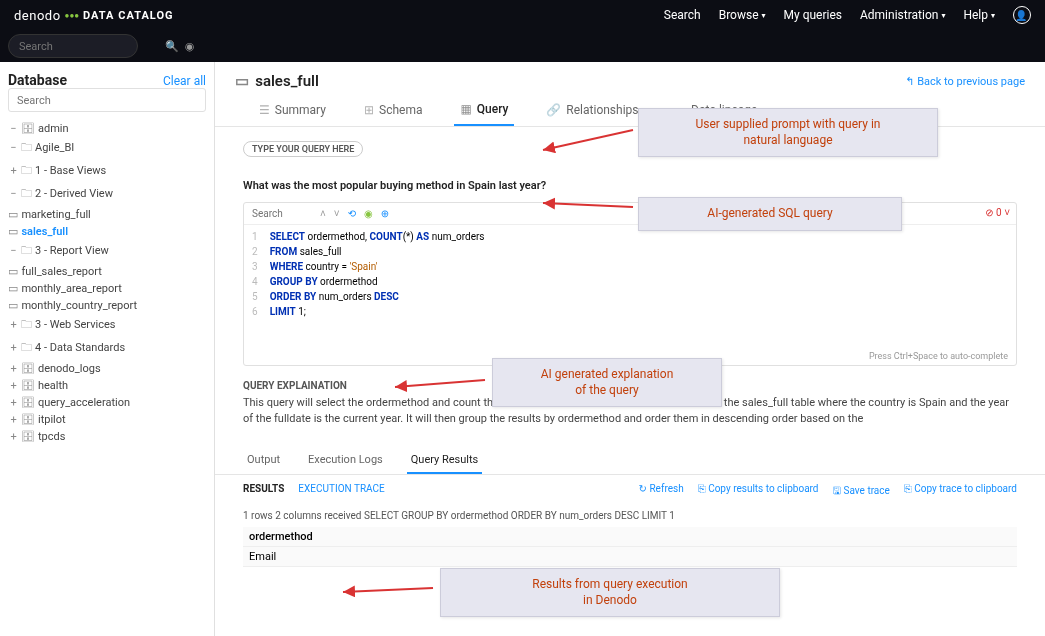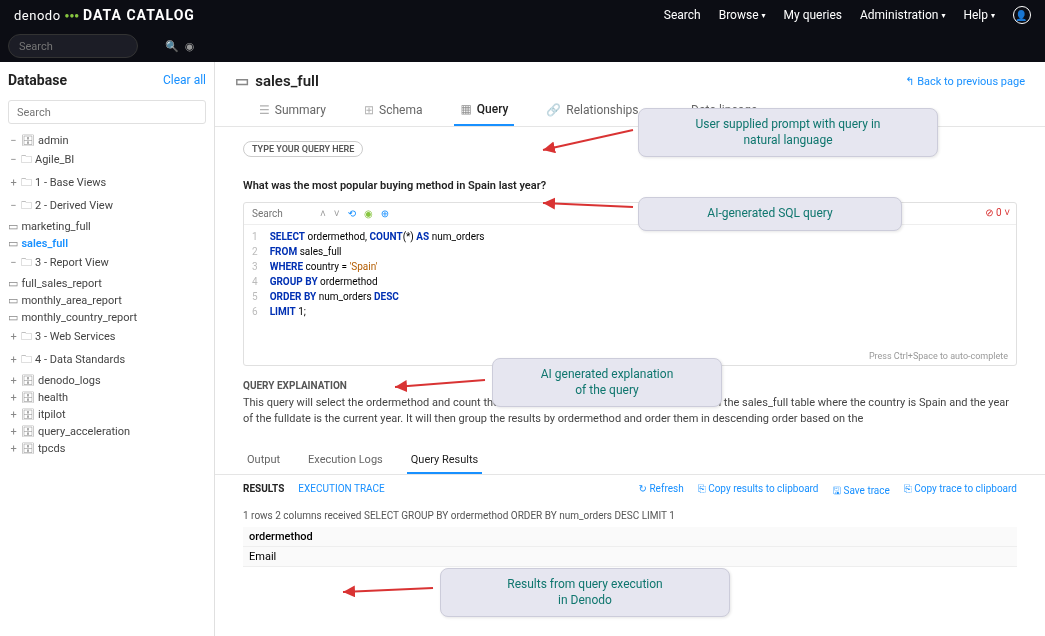--- a/index.html
+++ b/index.html
@@ -1,31 +1,31 @@
 <!DOCTYPE html>
 <html><head>
 <meta charset="utf-8">
 <style>
 *{box-sizing:border-box;margin:0;padding:0;font-family:-apple-system,BlinkMacSystemFont,"Segoe UI",Roboto,Arial,sans-serif}
 body{background:#f5f5f5;width:1045px;height:636px;overflow:hidden;position:relative}
 .topbar{background:#0c0d14;height:30px;display:flex;align-items:center;padding:0 14px;color:#fff}
 .logo{display:flex;align-items:center;gap:4px;font-size:13px}
 .logo-denodo{font-weight:400;letter-spacing:.5px}
-.logo-dc{font-weight:700;letter-spacing:1px;font-size:14px}
+.logo-dc{font-weight:700;letter-spacing:1px;font-size:11px}
 .top-spacer{flex:1}
 .top-links{display:flex;gap:18px;align-items:center;font-size:12px}
 .top-link{cursor:pointer;display:flex;align-items:center;gap:3px}
 .caret{font-size:8px}
 .user-ic{width:18px;height:18px;border:1.5px solid #fff;border-radius:50%;display:flex;align-items:center;justify-content:center;font-size:10px}
 .subbar{background:#0c0d14;height:32px;padding:0 8px;display:flex;align-items:center}
 .search-pill{background:#1c1d26;border:1px solid #333;border-radius:14px;height:24px;width:130px;display:flex;align-items:center;padding:0 10px;color:#999;font-size:11px;gap:6px}
 .search-pill input{background:none;border:none;outline:none;color:#fff;flex:1;font-size:11px}
 .app{display:flex;height:calc(100% - 62px)}
 .sidebar{width:215px;background:#fff;border-right:1px solid #e0e0e0;padding:10px 8px;overflow:auto;font-size:11px;color:#444}
-.db-hdr{display:flex;justify-content:space-between;align-items:center;margin-bottom:12px}
+.db-hdr{display:flex;justify-content:space-between;align-items:flex-end;margin-bottom:0}
 .db-hdr h3{font-size:14px;font-weight:700;color:#222}
 .clear-all{color:#1890ff;font-size:12px;cursor:pointer}
 .sb-search{width:100%;border:1px solid #e0e0e0;border-radius:3px;height:24px;padding:0 8px;font-size:11px;margin-bottom:8px}
 .tree{list-style:none}
 .tree li{padding:2px 0;white-space:nowrap}
 .tree .ic{display:inline-block;width:11px;text-align:center;color:#888;margin-right:2px}
 .tree .fld{color:#888;margin-right:3px}
 .tree .sel{color:#1890ff;font-weight:600}
 .ind1{padding-left:12px}.ind2{padding-left:24px}.ind3{padding-left:36px}
 .main{flex:1;background:#fff;overflow:auto;position:relative}
@@ -54,21 +54,21 @@
 .res-tabs{display:flex;gap:20px;padding:10px 28px 0;font-size:11px;color:#666;border-bottom:1px solid #e5e5e5}
 .res-tab{padding:6px 4px;cursor:pointer}
 .res-tab.active{color:#222;border-bottom:2px solid #1890ff}
 .res-bar{display:flex;padding:8px 28px;font-size:10px;gap:14px}
 .res-bar .lbl{font-weight:700;color:#222}
 .res-bar .link{color:#1890ff;cursor:pointer}
 .res-bar .sp{flex:1}
 .res-meta{padding:2px 28px;font-size:10px;color:#555}
 .res-table{margin:4px 28px;font-size:11px}
 .res-table div{padding:3px 6px;border-bottom:1px solid #eee;background:#fafafa}
-.callout{position:absolute;background:#e6e6f0;border:1px solid #ccccda;border-radius:8px;padding:8px 16px;font-size:12px;color:#0f766e;text-align:center;box-shadow:1px 1px 3px rgba(0,0,0,.1);line-height:1.3}
+.callout{position:absolute;background:#e6e6f0;border:1px solid #ccccda;border-radius:0;padding:8px 16px;font-size:12px;color:#c2410c;text-align:center;box-shadow:1px 1px 3px rgba(0,0,0,.1);line-height:1.3}
 .arrow{position:absolute;pointer-events:none}
 .arrow svg{overflow:visible}
 </style>
 </head>
 <body>
 
 <div class="topbar">
   <div class="logo">
     <span class="logo-denodo">denodo</span>
     <span style="color:#87c540;font-size:8px">●●●</span>
@@ -117,22 +117,22 @@
       <li class="ind3"><span class="fld">▭</span><span>marketing_full</span></li>
       <li class="ind3"><span class="fld">▭</span><span class="sel">sales_full</span></li>
       <li class="ind2"><span class="ic">−</span><span class="fld">🗀</span><span>3 - Report View</span></li>
       <li class="ind3"><span class="fld">▭</span><span>full_sales_report</span></li>
       <li class="ind3"><span class="fld">▭</span><span>monthly_area_report</span></li>
       <li class="ind3"><span class="fld">▭</span><span>monthly_country_report</span></li>
       <li class="ind2"><span class="ic">+</span><span class="fld">🗀</span><span>3 - Web Services</span></li>
       <li class="ind2"><span class="ic">+</span><span class="fld">🗀</span><span>4 - Data Standards</span></li>
       <li><span class="ic">+</span><span class="fld">🗄</span><span>denodo_logs</span></li>
       <li><span class="ic">+</span><span class="fld">🗄</span><span>health</span></li>
+      <li><span class="ic">+</span><span class="fld">🗄</span><span>query_acceleration</span></li>
       <li><span class="ic">+</span><span class="fld">🗄</span><span>itpilot</span></li>
-      <li><span class="ic">+</span><span class="fld">🗄</span><span>query_acceleration</span></li>
       <li><span class="ic">+</span><span class="fld">🗄</span><span>tpcds</span></li>
     </ul>
   </div>
 
   <div class="main">
     <div class="mh">
       <div class="mh-l">
           <span style="color:#888">▭</span>
           <span>sales_full</span>
         </div>
@@ -221,21 +221,21 @@
 
 <div class="callout" style="top:108px;left:638px;width:300px">
   <span>User supplied prompt with query in</span><br><span>natural language</span>
 </div>
 <div class="callout" style="top:197px;left:638px;width:264px">
   <span>AI-generated SQL query</span>
 </div>
 <div class="callout" style="top:358px;left:492px;width:230px">
   <span>AI generated explanation</span><br><span>of the query</span>
 </div>
-<div class="callout" style="top:568px;left:440px;width:290px">
+<div class="callout" style="top:568px;left:440px;width:340px">
   <span>Results from query execution</span><br><span>in Denodo</span>
 </div>
 
 <div class="arrow" style="top:128px;left:538px">
   <svg width="100" height="30">
       <defs>
         <marker id="ah" markerWidth="8" markerHeight="8" refX="6" refY="3" orient="auto">
           <path d="M0,0 L6,3 L0,6 Z" fill="#d93333"></path>
         </marker>
       </defs>

